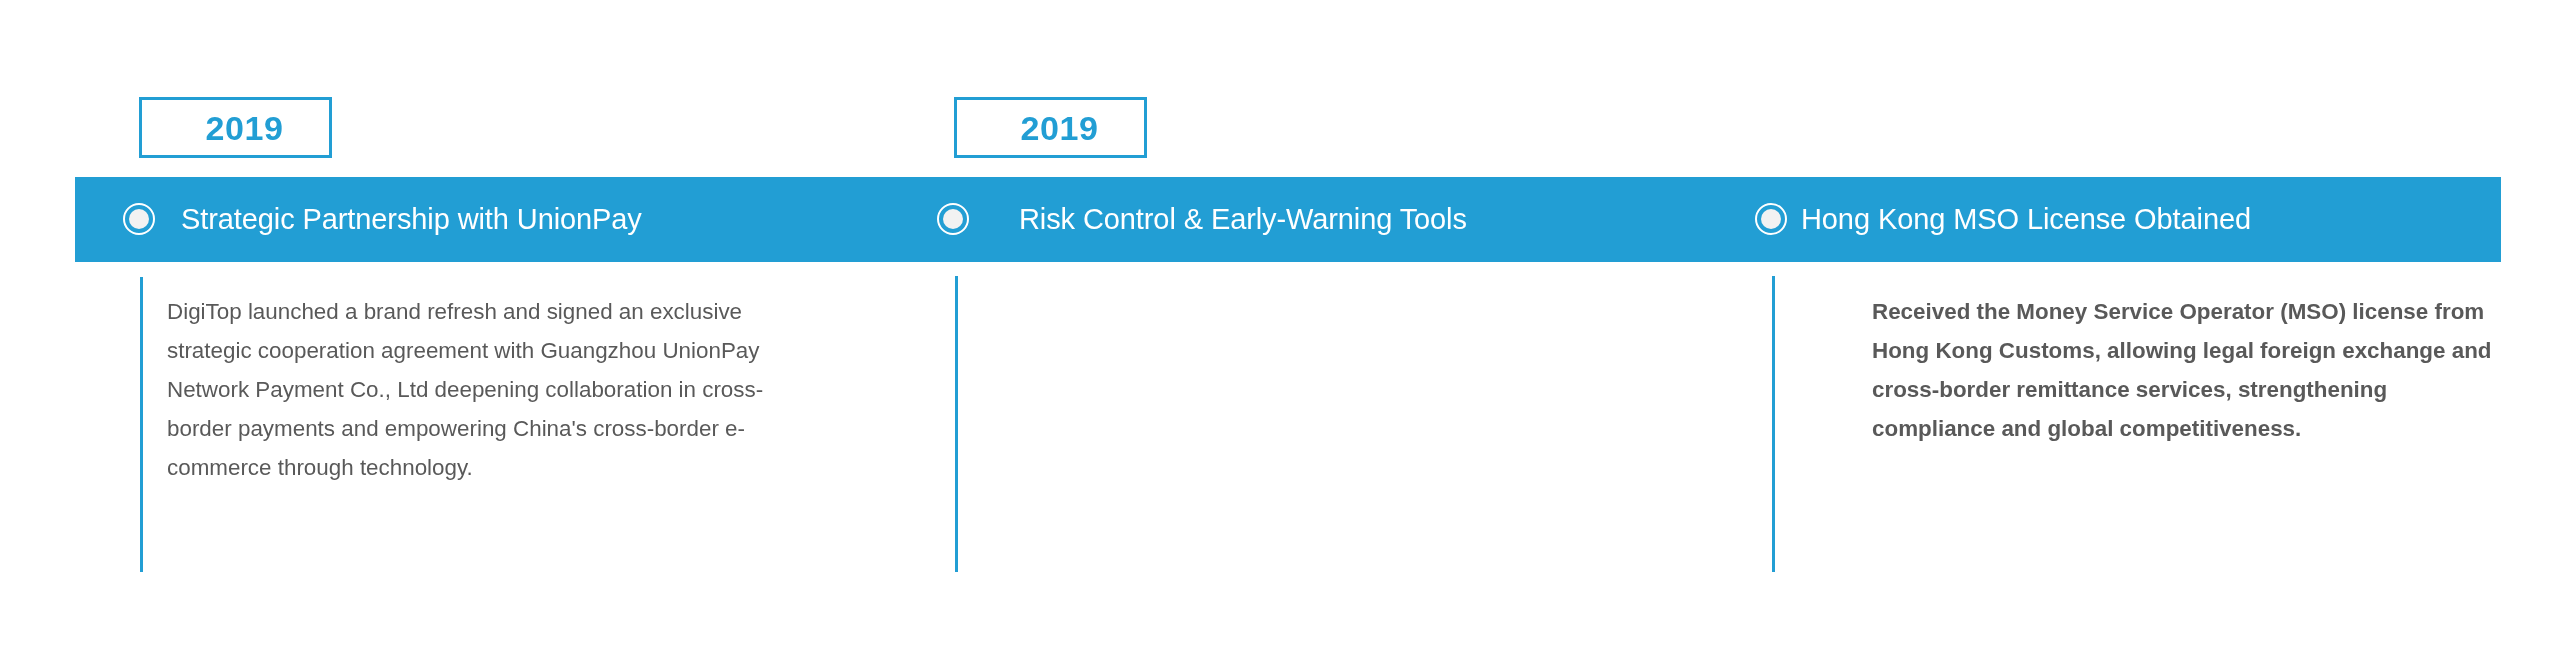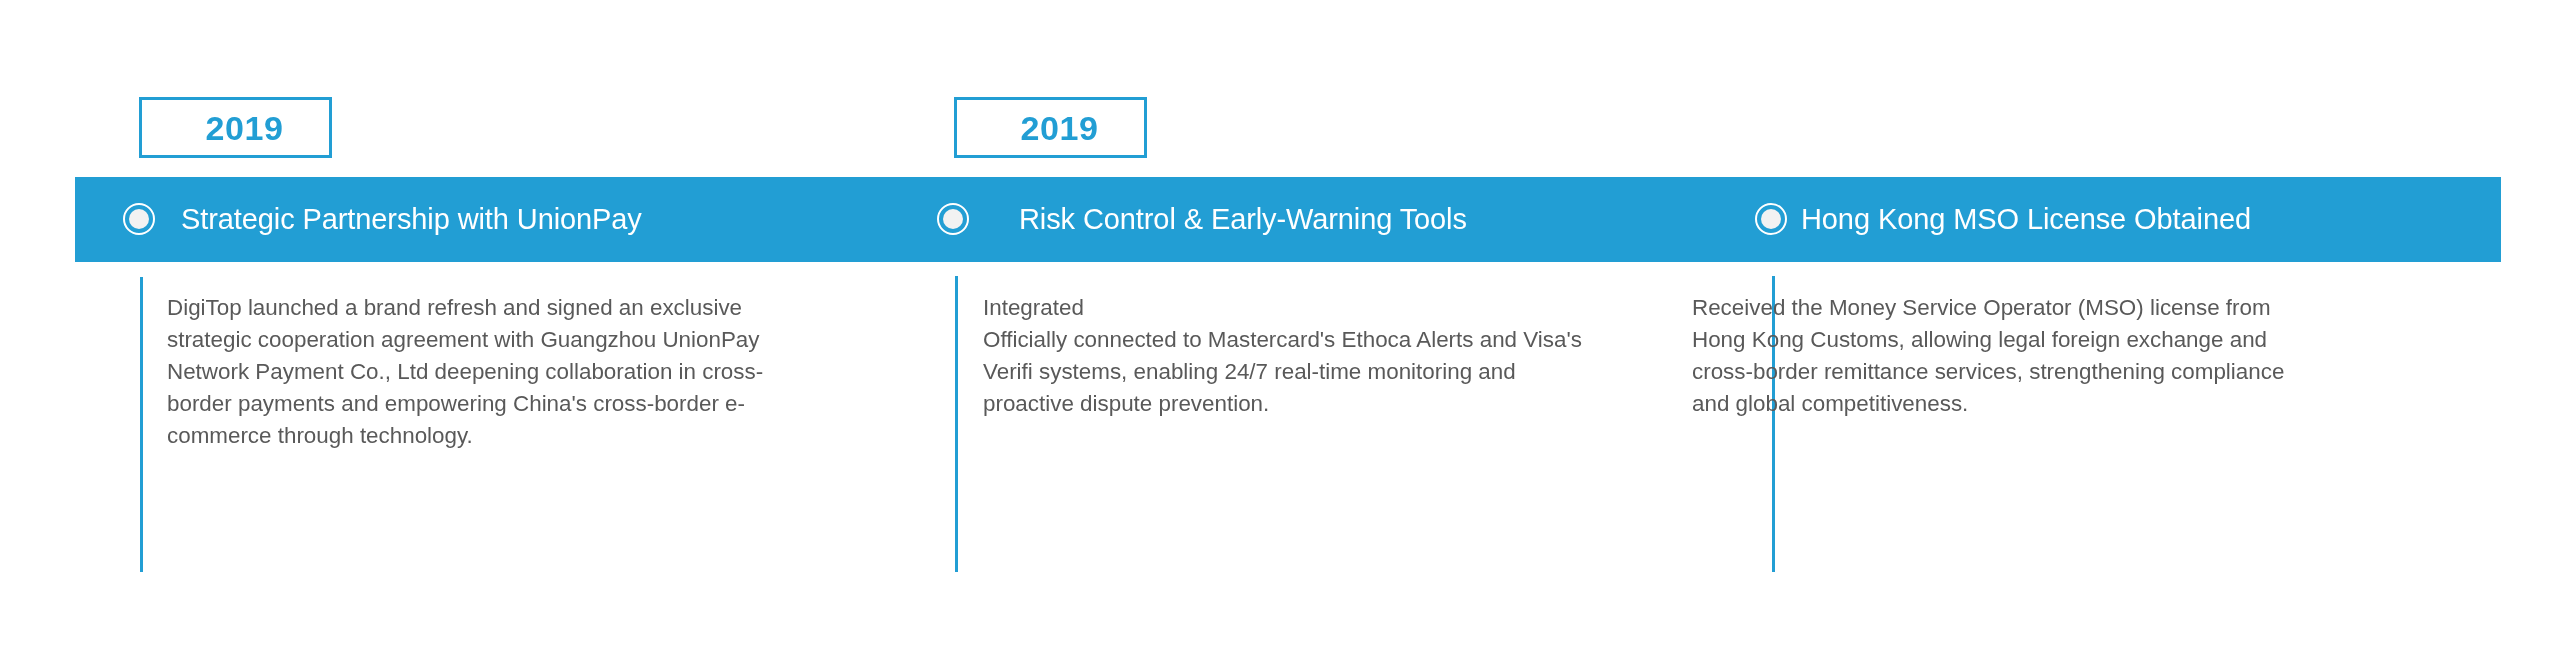--- a/index.html
+++ b/index.html
@@ -93,21 +93,21 @@
     position: absolute;
     width: 3.1px;
     background: #229ED4;
   }
 
   
   .description {
     position: absolute;
     color: #595959;
     font-size: 22.4px;
-    line-height: 32px;
+    line-height: 39px;
     white-space: pre-line;
   }
 </style>
 </head>
 <body>
 
 <div id="timeline">
 
   <div class="year-badge" style="left:139px;">
     <span class="year-text">2019</span>
@@ -128,19 +128,17 @@
 
   <div class="marker-circle" style="left:1755px;"></div>
   <div class="milestone-title" style="left:1801px;">Hong Kong MSO License Obtained</div>
 
   <div class="accent-rule" style="left:140px; top:277px; height:295px;"></div>
   <div class="accent-rule" style="left:955px; top:276px; height:296px;"></div>
   <div class="accent-rule" style="left:1772px; top:276px; height:296px;"></div>
 
   <div class="description" style="left:167px; top:292px; width:636px;">DigiTop launched a brand refresh and signed an exclusive strategic cooperation agreement with Guangzhou UnionPay Network Payment Co., Ltd deepening collaboration in cross-border payments and empowering China's cross-border e-commerce through technology.</div>
 
-  <div class="description" style="left:983px; top:292px; width:617px;">Integrated
-Officially connected to Mastercard's Ethoca Alerts and Visa's Verifi systems, enabling 24/7 real-time monitoring and proactive dispute prevention.</div>
 
-  <div class="description" style="left:1692px; top:292px; width:629px;">Received the Money Service Operator (MSO) license from Hong Kong Customs, allowing legal foreign exchange and cross-border remittance services, strengthening compliance and global competitiveness.</div>
+  <div class="description" style="left:1872px; top:292px; width:629px;font-weight:bold;">Received the Money Service Operator (MSO) license from Hong Kong Customs, allowing legal foreign exchange and cross-border remittance services, strengthening compliance and global competitiveness.</div>
 
 </div>
 
 
 </body></html>

